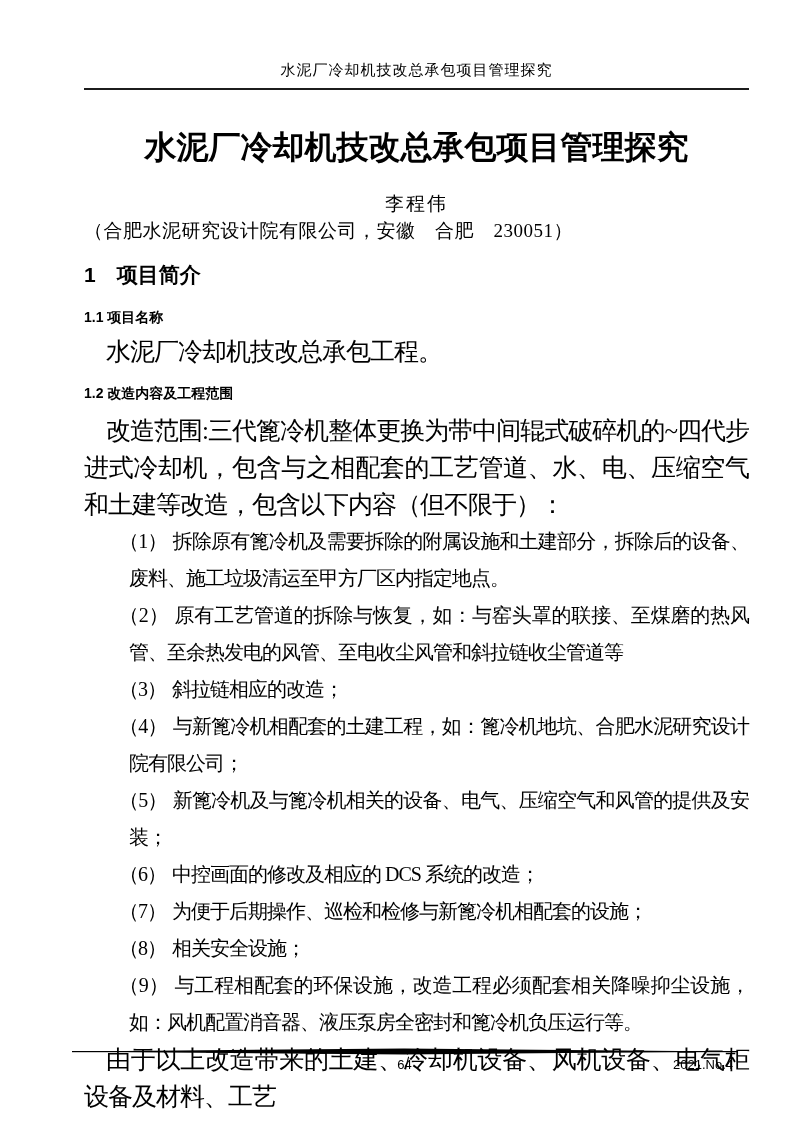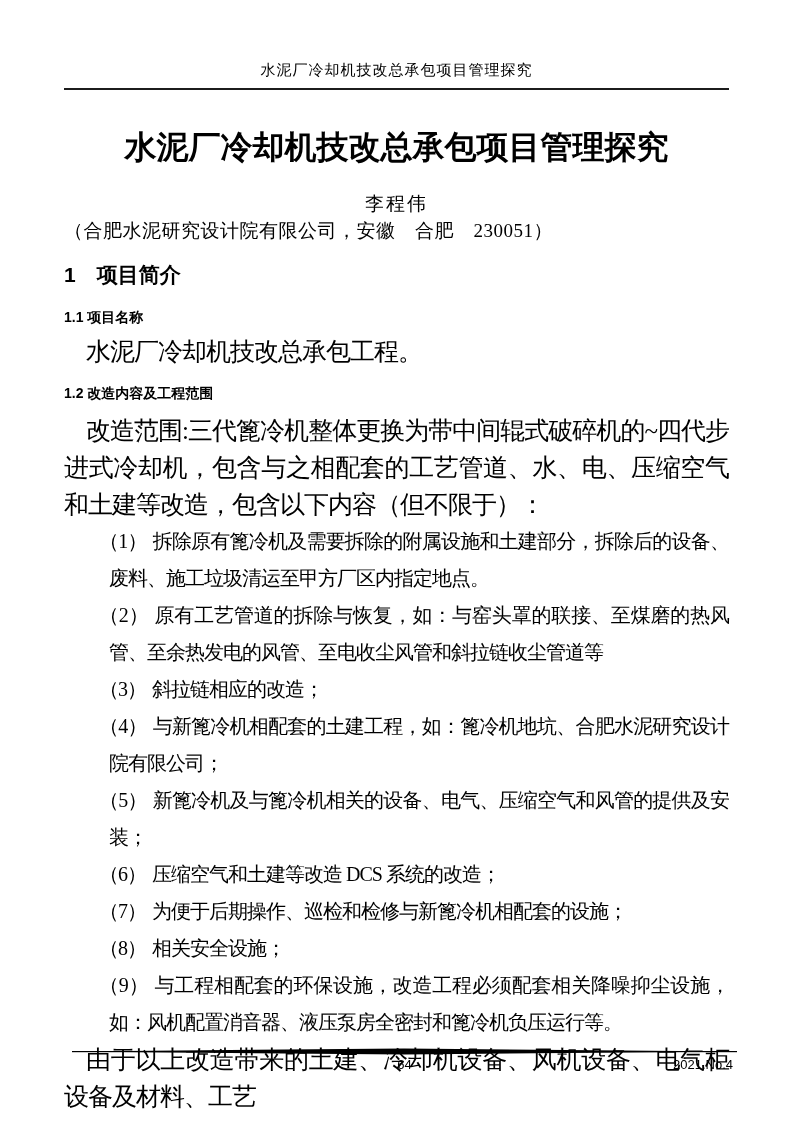--- a/index.html
+++ b/index.html
@@ -6,20 +6,21 @@
   html, body { background: #9e9e9e; }
   .page {
     position: relative;
     width: 793px;
     height: 1122px;
     margin: 0 auto;
     background: #ffffff;
     color: #000;
     overflow: hidden;
     font-family: "Liberation Serif", "DejaVu Serif", serif;
+    padding-left: 20px;
   }
   .inner { margin: 0 64px; width: 665px; }
 
   .running-header {
     padding-top: 60px;
     text-align: center;
     font-size: 15px;
     line-height: 20px;
     letter-spacing: 1px;
   }
@@ -150,21 +151,21 @@
       <li>
         <span class="item-marker">（3）</span><span>斜拉链相应的改造；</span>
       </li>
       <li>
         <span class="item-marker">（4）</span><span>与新篦冷机相配套的土建工程，如：篦冷机地坑、合肥水泥研究设计院有限公司；</span>
       </li>
       <li>
         <span class="item-marker">（5）</span><span>新篦冷机及与篦冷机相关的设备、电气、压缩空气和风管的提供及安装；</span>
       </li>
       <li>
-        <span class="item-marker">（6）</span><span>压缩空气和土建等改造 DCS 系统的改造；</span>
+        <span class="item-marker">（6）</span><span>中控画面的修改及相应的 DCS 系统的改造；</span>
       </li>
       <li>
         <span class="item-marker">（7）</span><span>为便于后期操作、巡检和检修与新篦冷机相配套的设施；</span>
       </li>
       <li>
         <span class="item-marker">（8）</span><span>相关安全设施；</span>
       </li>
       <li>
         <span class="item-marker">（9）</span><span>与工程相配套的环保设施，改造工程必须配套相关降噪抑尘设施，如：风机配置消音器、液压泵房全密封和篦冷机负压运行等。</span>
       </li>

